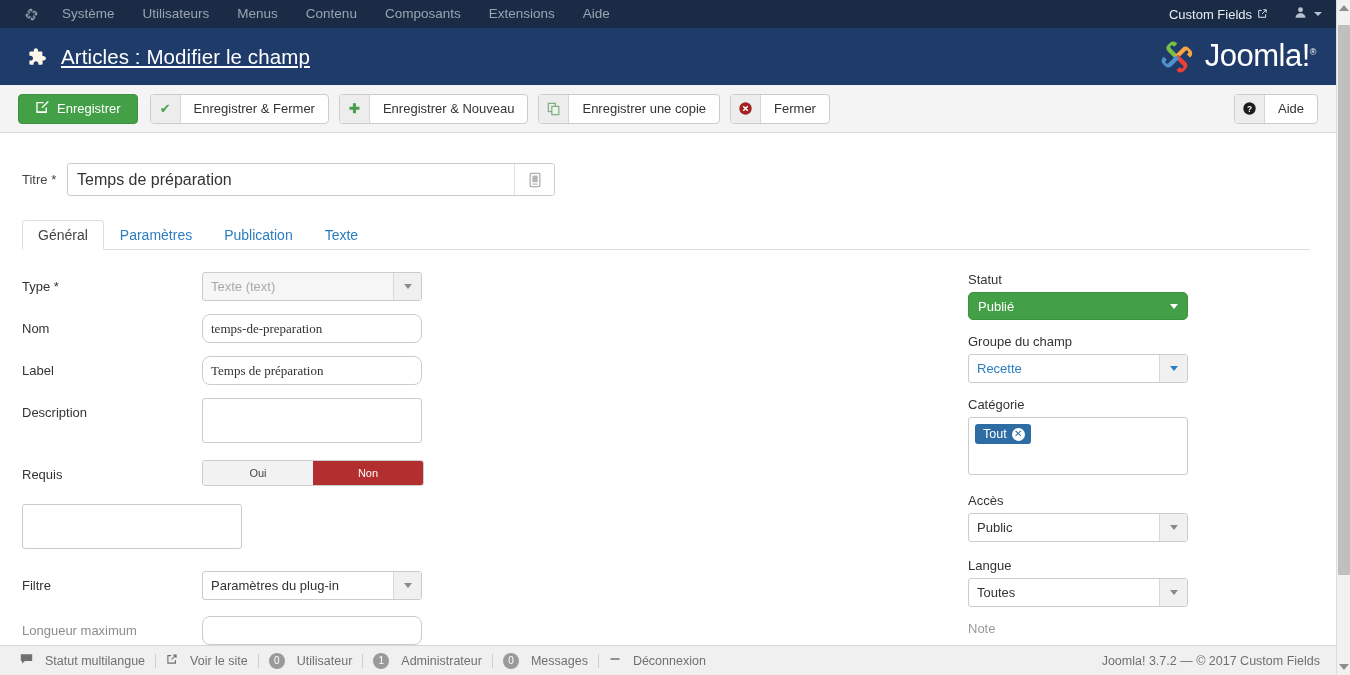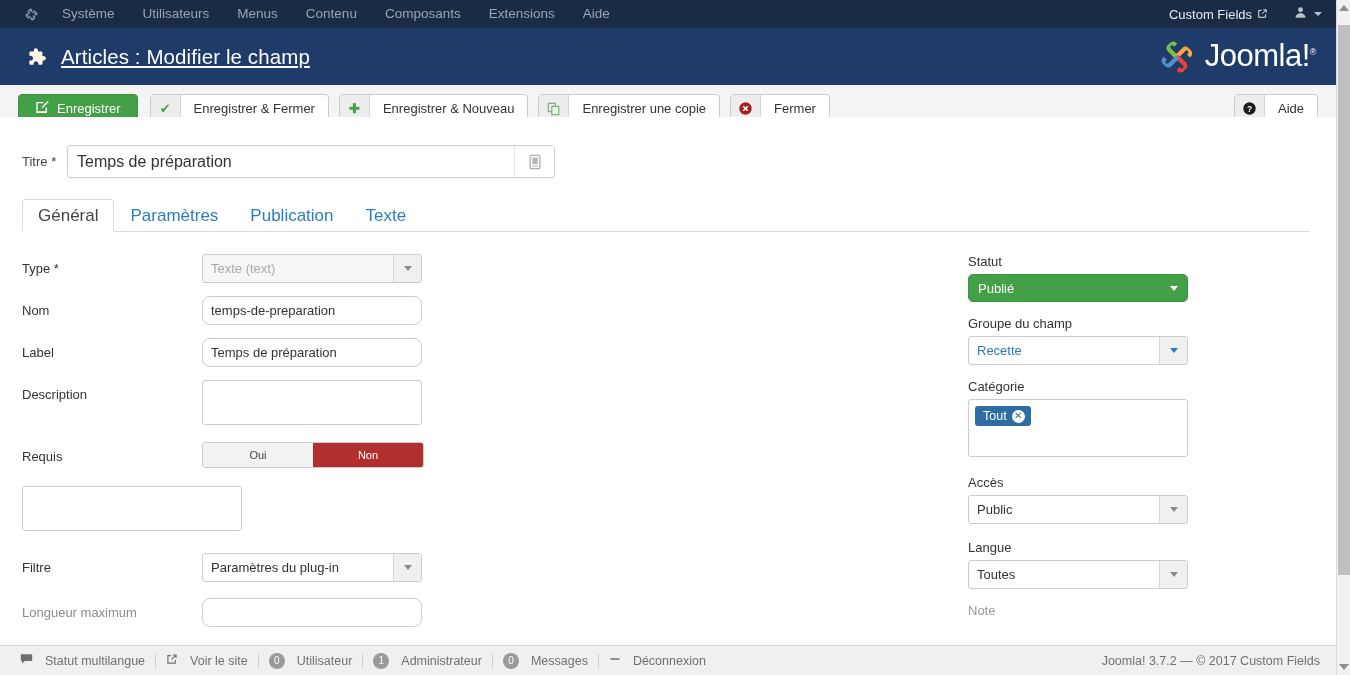--- a/index.html
+++ b/index.html
@@ -115,21 +115,21 @@
   .ico-check { color: #4a9e4e; font-size: 14px; }
   .ico-plus  { color: #4a9e4e; font-size: 16px; font-weight: bold; }
   .ico-copy  { color: #7aa87d; font-size: 13px; }
   .ico-close { color: #a52121; font-size: 14px; }
   .ico-help  { color: #1c1c1c; font-size: 13px; }
   .toolbar-right { margin-left: auto; margin-right: 18px; display: flex; }
   .toolbar-right .btn { margin-right: 0; }
 
   
   .content {
-    position: absolute; top: 117px; left: 0;
+    position: absolute; top: 135px; left: 0;
     width: 1336px; height: 512px;
     background: #fff;
     overflow: hidden;
   }
   .title-row {
     display: flex; align-items: center;
     padding: 28px 0 0 22px;
   }
   .title-label {
     font-size: 13px; color: #444; width: 45px;
@@ -153,21 +153,21 @@
   }
 
   
   .tabs {
     margin: 22px 0 0 22px; width: 1288px;
     border-bottom: 1px solid #dddddd;
     display: flex; align-items: flex-end;
     height: 32px;
   }
   .tab {
-    font-size: 17px; color: #2b7dc1;
+    font-size: 14px; color: #2b7dc1;
     padding: 7px 15px 7px; line-height: 1;
     cursor: pointer; position: relative; top: 1px;
     border: 1px solid transparent; border-radius: 4px 4px 0 0;
   }
   .tab.active {
     color: #444; background: #fff;
     border-color: #dddddd; border-bottom-color: #fff;
   }
 
   .panes { display: flex; margin-top: 22px; }
@@ -180,21 +180,21 @@
     padding-top: 7px; line-height: 1.2;
   }
   .flabel.muted { color: #8c8c8c; }
   .fctl { width: 220px; }
 
   .ctl-input {
     width: 220px; height: 29px;
     border: 1px solid #cccccc; border-radius: 8px;
     background: #fff; font-size: 13px; color: #333;
     padding: 0 8px; outline: 0;
-    font-family: Liberation Sans, sans-serif;
+    font-family: Liberation Serif, serif;
   }
   .ctl-textarea {
     width: 220px; height: 45px;
     border: 1px solid #cccccc; border-radius: 3px;
     background: #fff; font-size: 13px; color: #333;
     padding: 5px 8px; outline: 0; resize: none;
     font-family: "Liberation Sans", sans-serif;
   }
   .ctl-select {
     width: 220px; height: 29px;

